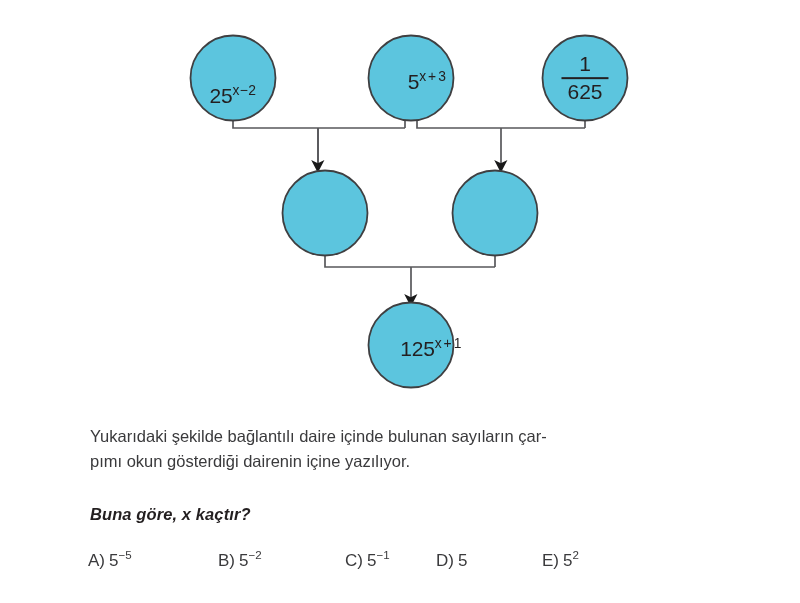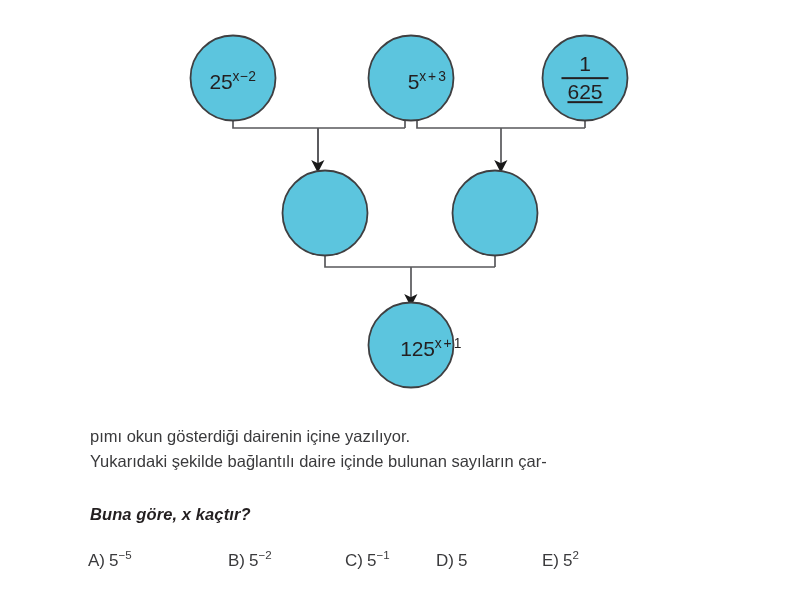--- a/index.html
+++ b/index.html
@@ -74,21 +74,20 @@
   }
   .frac .bar {
     display: block;
     height: 1.6px;
     background: #231f20;
     margin: 1px 0 1px 0;
   }
   .frac .den {
     display: block;
     padding: 1px 6px 0 6px;
-    text-decoration: underline;
   }
 
   
   #text-block {
     position: absolute;
     left: 90px;
     top: 424px;
     width: 625px;
   }
   .para {
@@ -173,21 +172,21 @@
       <line x1="411" y1="267" x2="411" y2="300" stroke="#58585b" stroke-width="1.7" marker-end="url(#arrowhead)"></line>
 
       <circle cx="233" cy="78" r="42.5" fill="#5cc5de" stroke="#3f3f41" stroke-width="1.8"></circle>
       <circle cx="411" cy="78" r="42.5" fill="#5cc5de" stroke="#3f3f41" stroke-width="1.8"></circle>
       <circle cx="585" cy="78" r="42.5" fill="#5cc5de" stroke="#3f3f41" stroke-width="1.8"></circle>
       <circle cx="325" cy="213" r="42.5" fill="#5cc5de" stroke="#3f3f41" stroke-width="1.8"></circle>
       <circle cx="495" cy="213" r="42.5" fill="#5cc5de" stroke="#3f3f41" stroke-width="1.8"></circle>
       <circle cx="411" cy="345" r="42.5" fill="#5cc5de" stroke="#3f3f41" stroke-width="1.8"></circle>
     </svg>
 
-    <div class="node-label" style="left:233px; top:81px;">
+    <div class="node-label" style="left:233px; top:95px;">
       <span>25</span><sup>x−2</sup>
     </div>
 
     <div class="node-label" style="left:427px; top:81px;">
       <span>5</span><sup>x + 3</sup>
     </div>
 
     <div class="frac" style="left:585px; top:78px;">
       <span class="num">1</span>
       <span class="bar"></span>
@@ -202,32 +201,32 @@
       <span></span><sup></sup>
     </div>
 
     <div class="node-label" style="left:411px; top:348px;margin-left:20px;">
       <span>125</span><sup>x + 1</sup>
     </div>
   </div>
 
   <div id="text-block">
     <p class="para">
+      <span class="ln">Yukarıdaki şekilde bağlantılı daire içinde bulunan sayıların çar-</span>
       <span class="ln">pımı okun gösterdiği dairenin içine yazılıyor.</span>
-      <span class="ln">Yukarıdaki şekilde bağlantılı daire içinde bulunan sayıların çar-</span>
     </p>
   </div>
 
   <p id="question">Buna göre, x kaçtır?</p>
 
   <div id="options">
     <div class="opt" style="left:0px;">
       <span class="opt-letter">A)</span><span>5</span><sup>−5</sup>
     </div>
-    <div class="opt" style="left:140px;">
+    <div class="opt" style="left:130px;">
       <span class="opt-letter">B)</span><span>5</span><sup>−2</sup>
     </div>
     <div class="opt" style="left:257px;">
       <span class="opt-letter">C)</span><span>5</span><sup>−1</sup>
     </div>
     <div class="opt" style="left:348px;">
       <span class="opt-letter">D)</span><span>5</span><sup></sup>
     </div>
     <div class="opt" style="left:454px;">
       <span class="opt-letter">E)</span><span>5</span><sup>2</sup>

